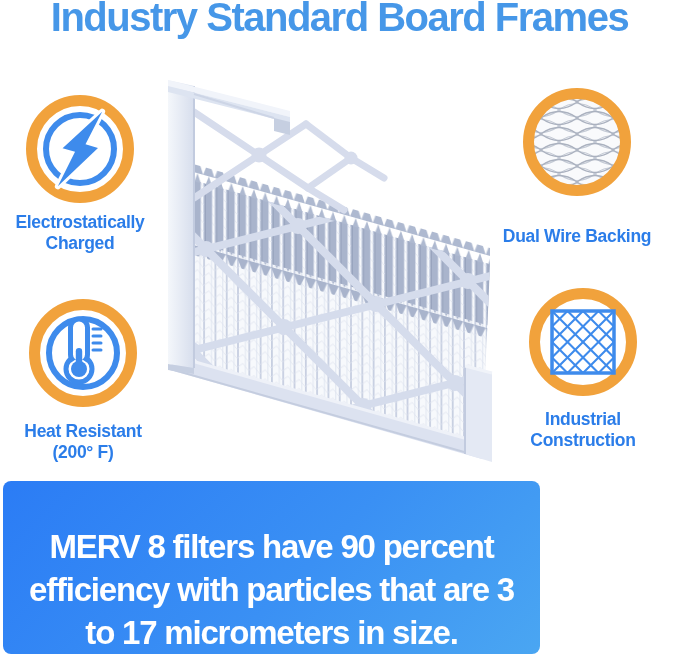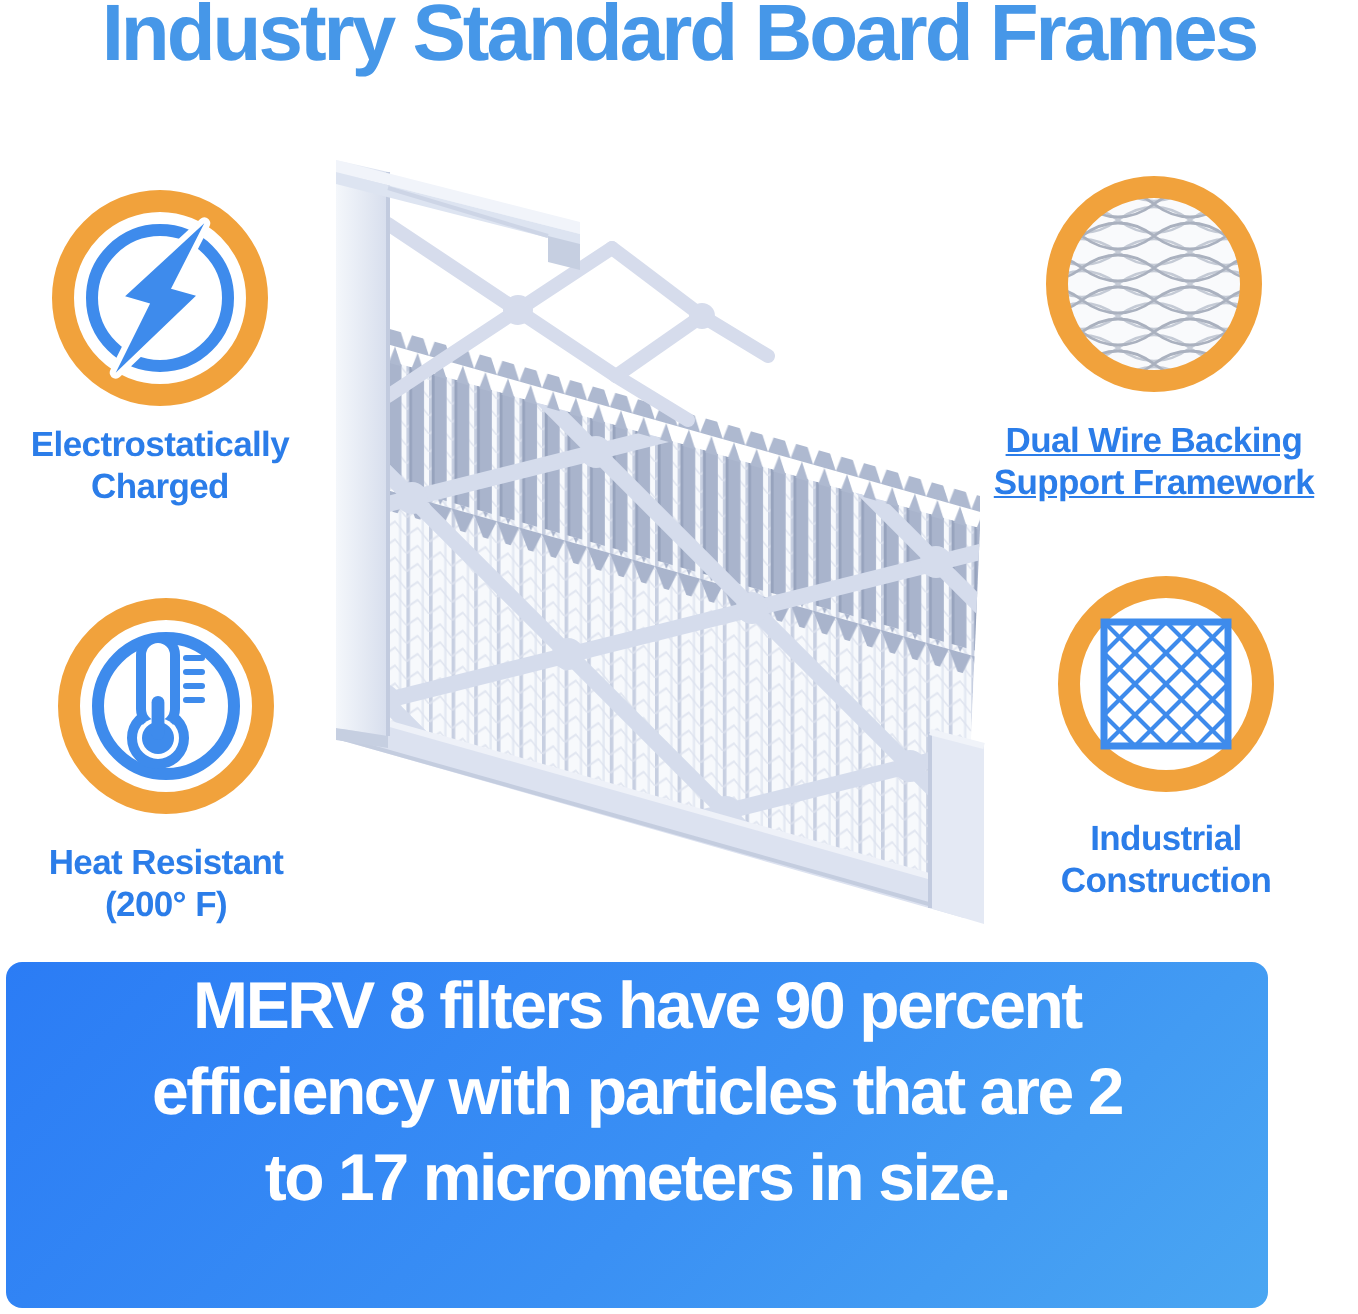--- a/index.html
+++ b/index.html
@@ -18,28 +18,28 @@
     position:absolute;width:200px;text-align:center;
     font-size:17.5px;line-height:21px;font-weight:bold;letter-spacing:-0.3px;
     color:#2b7de9;
   }
   
   #icon-tl{left:20px;top:89px;}
   #icon-tr{left:517px;top:82px;}
   #icon-bl{left:23px;top:293px;}
   #icon-br{left:523px;top:282px;}
   #label-tl{left:-20px;top:212px;}
-  #label-tr{left:477px;top:210px;text-decoration:underline;}
+  #label-tr{left:477px;top:226px;}
   #label-bl{left:-17px;top:421px;}
   #label-br{left:483px;top:409px;}
   .filter-art{position:absolute;left:158px;top:66px;width:345px;height:415px;}
   .banner{
-    position:absolute;left:3px;top:481px;width:631px;height:173px;border-radius:8px;
+    position:absolute;left:3px;top:481px;width:537px;height:173px;border-radius:8px;
     background:linear-gradient(135deg,#2b7cf5 0%,#3a90f4 55%,#4aa6f2 100%);
-    display:flex;flex-direction:column;align-items:center;justify-content:flex-start;
+    display:flex;flex-direction:column;align-items:center;justify-content:flex-end;
   }
   .banner-line{
     color:#ffffff;font-size:33px;line-height:43px;font-weight:bold;
     letter-spacing:-1.2px;text-align:center;white-space:nowrap;
   }
 </style>
 </head>
 <body>
 
 <div class="canvas">
@@ -170,21 +170,20 @@
       </defs>
       <g clip-path="url(#meshClip)">
         <rect x="-47" y="-47" width="94" height="94" fill="#f9fafc"></rect>
         <rect x="-47" y="-47" width="94" height="94" fill="url(#meshPat2)"></rect>
         <rect x="-47" y="-47" width="94" height="94" fill="url(#meshPat)"></rect>
       </g>
       <circle r="48.5" fill="none" stroke="#f1a23c" stroke-width="11"></circle>
     </svg>
     <div id="label-tr" class="feature-label">
       <div>Dual Wire Backing</div>
-      <div>Support Framework</div>
     </div>
   </div>
 
   <div class="feature">
     <svg id="icon-bl" class="icon-wrap" viewBox="-60 -60 120 120" aria-hidden="true">
       <circle r="48.5" fill="#ffffff" stroke="#f1a23c" stroke-width="11"></circle>
       <circle r="34" fill="none" stroke="#3e8bec" stroke-width="6"></circle>
       <g transform="translate(-4,-2)">
         <circle cy="18" r="13" fill="#ffffff" stroke="#3e8bec" stroke-width="5"></circle>
         <rect x="-8.5" y="-32" width="17" height="44" rx="8.5" fill="#ffffff" stroke="#3e8bec" stroke-width="5"></rect>
@@ -220,17 +219,17 @@
       <rect x="-31" y="-31" width="62" height="62" fill="none" stroke="#3e8bec" stroke-width="3.5"></rect>
     </svg>
     <div id="label-br" class="feature-label">
       <div>Industrial</div>
       <div>Construction</div>
     </div>
   </div>
 
   <div class="banner">
     <div class="banner-line">MERV 8 filters have 90 percent</div>
-    <div class="banner-line">efficiency with particles that are 2</div>
+    <div class="banner-line">efficiency with particles that are 3</div>
     <div class="banner-line">to 17 micrometers in size.</div>
   </div>
 
 </div>
 
 </body></html>

